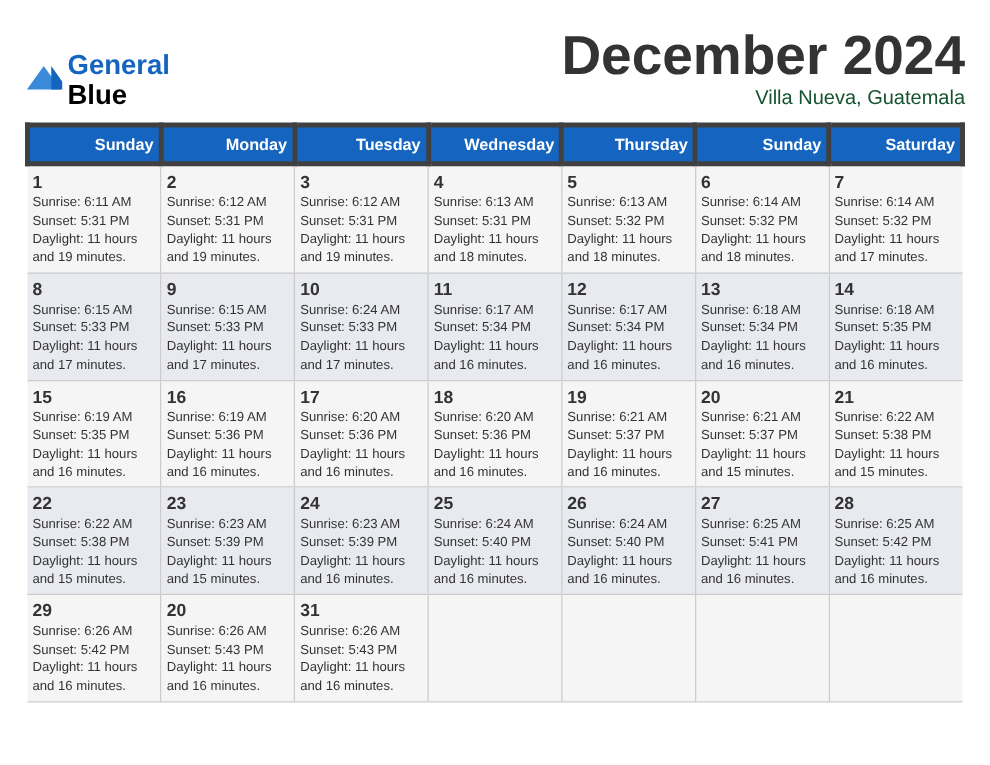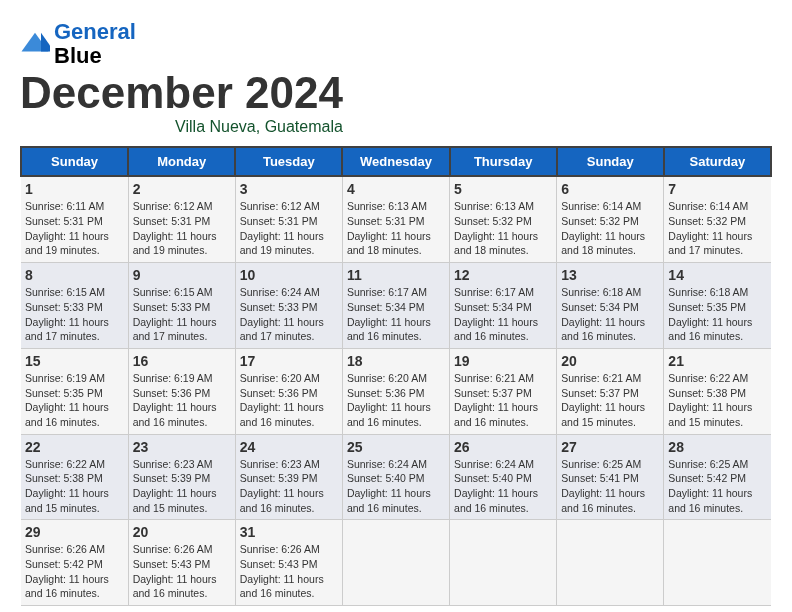--- a/index.html
+++ b/index.html
@@ -6,23 +6,22 @@
     body {
       font-family: Arial, sans-serif;
       background: #fff;
       width: 792px;
       min-height: 612px;
       padding: 20px;
     }
     .header {
       display: flex;
       justify-content: space-between;
-      align-items: flex-start;
+      align-items: flex-end;
       margin-bottom: 10px;
-      flex-direction: column;
     }
     .logo {
       display: flex;
       align-items: center;
     }
     .logo-text {
       font-size: 22px;
       font-weight: bold;
       color: #333;
       line-height: 1.1;
@@ -51,24 +50,24 @@
       width: 100%;
       border-collapse: collapse;
       font-size: 11px;
     }
     thead tr {
       background-color: #1565c0;
       color: #fff;
     }
     thead th {
       padding: 6px 4px;
-      text-align: center;
+      text-align: right;
       font-size: 13px;
       font-weight: bold;
-      border: 2px solid #404040;
+      border: 4px solid #404040;
     }
     tbody tr {
       border-bottom: 1px solid #ccc;
     }
     tbody tr:nth-child(odd) {
       background-color: #f5f5f5;
     }
     tbody tr:nth-child(even) {
       background-color: #e8eaf0;
     }

